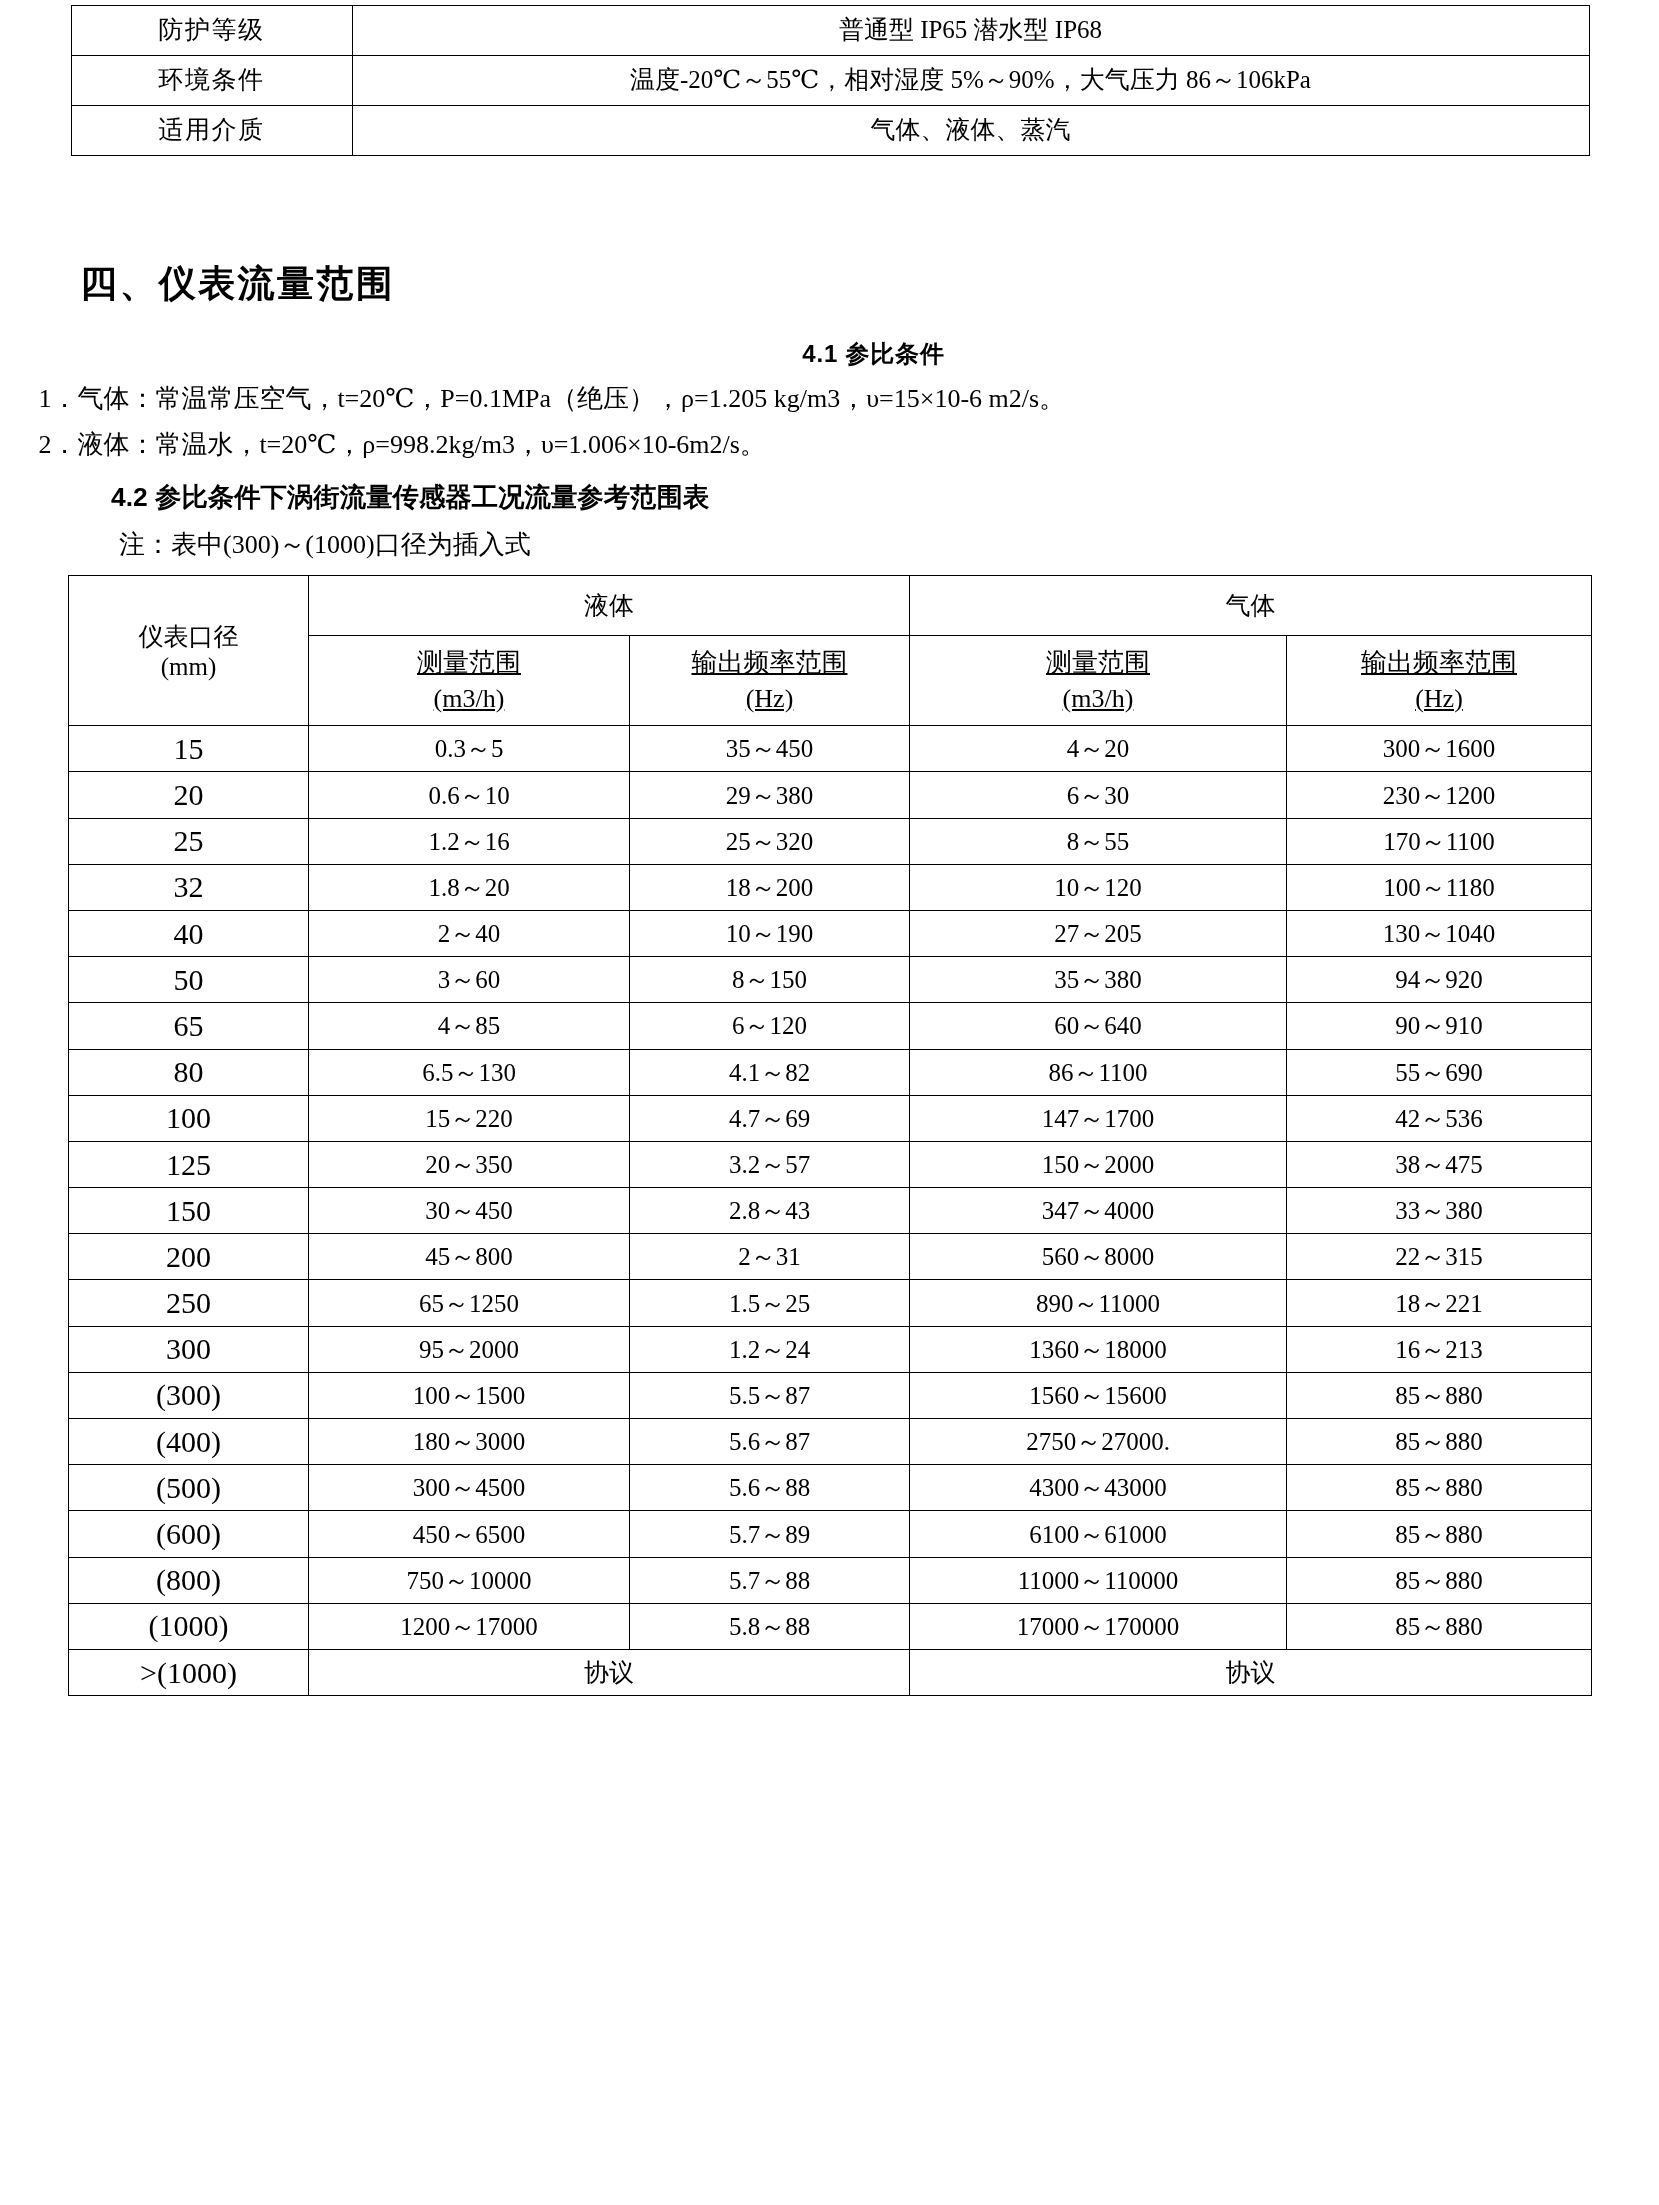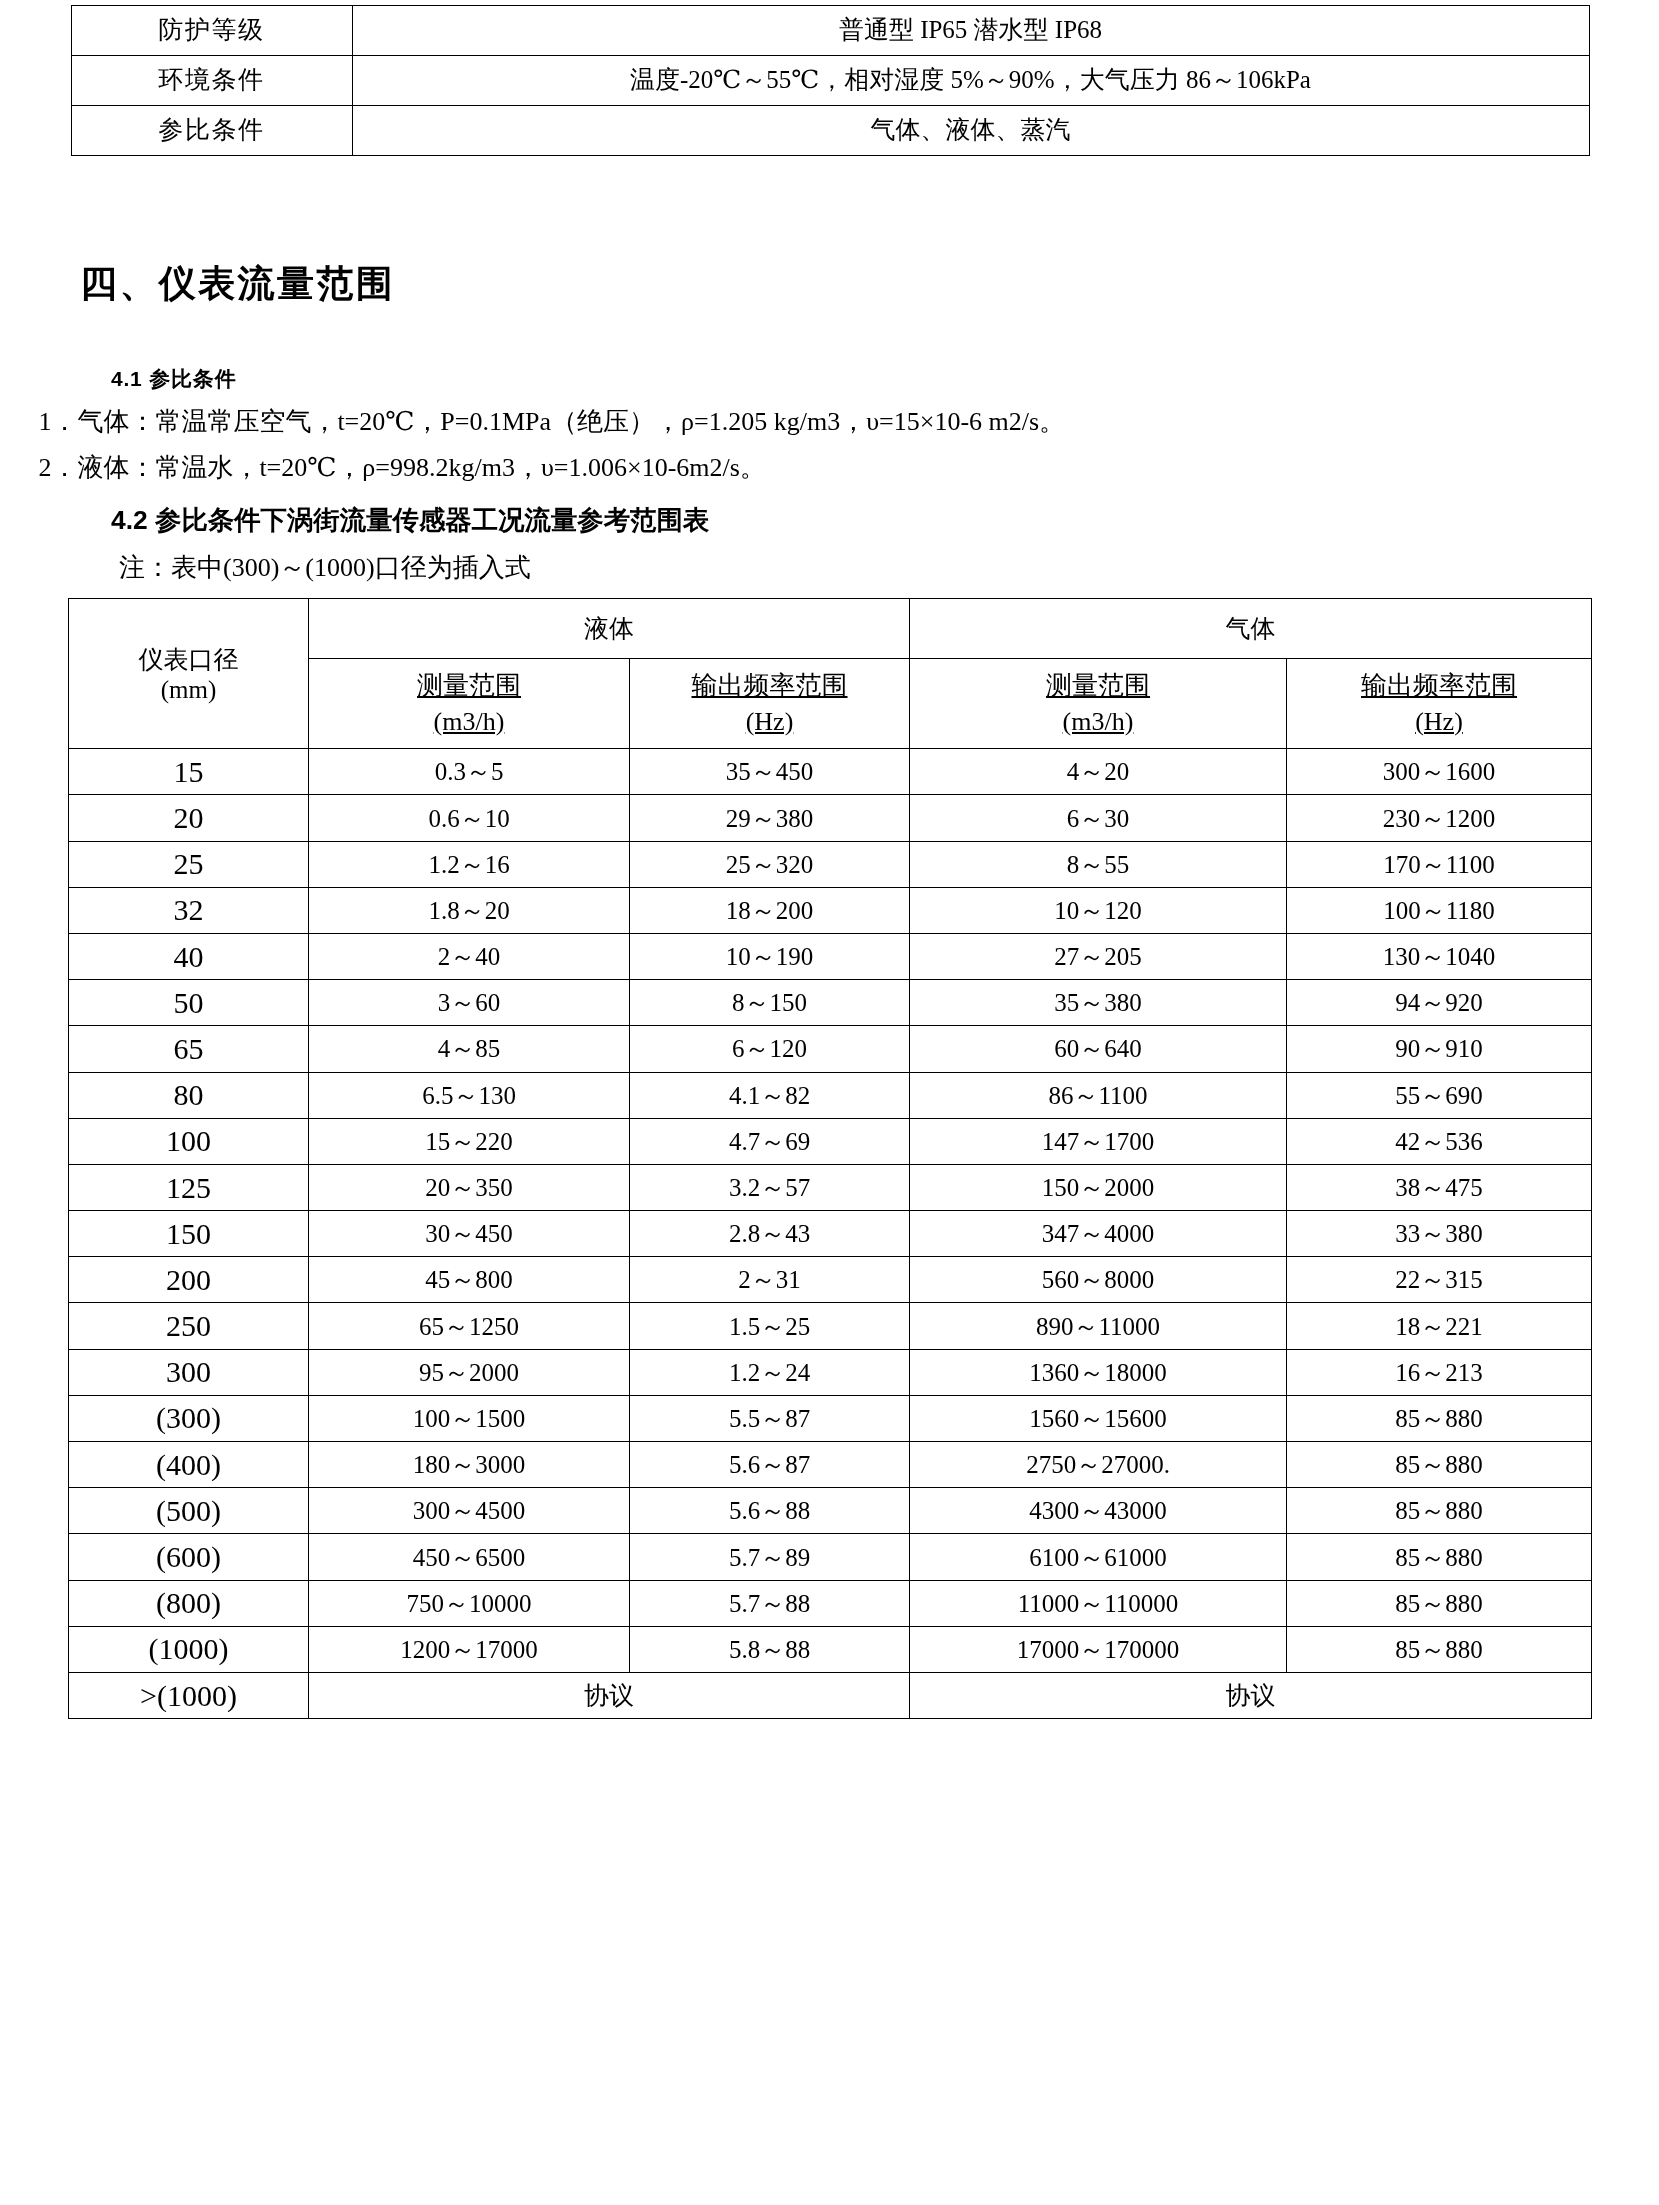--- a/index.html
+++ b/index.html
@@ -47,24 +47,25 @@
   
   h2.section {
     font-family: "Liberation Sans", "DejaVu Sans", sans-serif;
     font-size: 37px;
     font-weight: bold;
     margin: 103px 0 0 56px;
     letter-spacing: 2.4px;
   }
   h3.sub {
     font-family: "Liberation Sans", "DejaVu Sans", sans-serif;
-    font-size: 21px;
+    font-size: 24px;
     font-weight: bold;
-    margin: 56px 0 0 87px;
+    margin: 29px 0 0 87px;
     letter-spacing: 0.8px;
+    text-align: center;
   }
   h3.sub2 {
     font-family: "Liberation Sans", "DejaVu Sans", sans-serif;
     font-size: 26.4px;
     font-weight: bold;
     margin: 17.6px 0 0 87px;
     letter-spacing: 0px;
   }
   p.item {
     font-size: 26px;
@@ -120,21 +121,21 @@
     <tbody>
       <tr>
         <td class="label">防护等级</td>
         <td class="value" colspan="1">普通型 IP65        潜水型  IP68</td>
       </tr>
       <tr>
         <td class="label">环境条件</td>
         <td class="value">温度-20℃～55℃，相对湿度 5%～90%，大气压力 86～106kPa</td>
       </tr>
       <tr>
-        <td class="label">参比条件</td>
+        <td class="label">适用介质</td>
         <td class="value">气体、液体、蒸汽</td>
       </tr>
     </tbody>
   </table>
 
   <h2 class="section">四、仪表流量范围</h2>
 
   <h3 class="sub">4.1  参比条件</h3>
 
   <p class="item">1．气体：常温常压空气，t=20℃，P=0.1MPa（绝压），ρ=1.205 kg/m3，υ=15×10-6 m2/s。</p>

